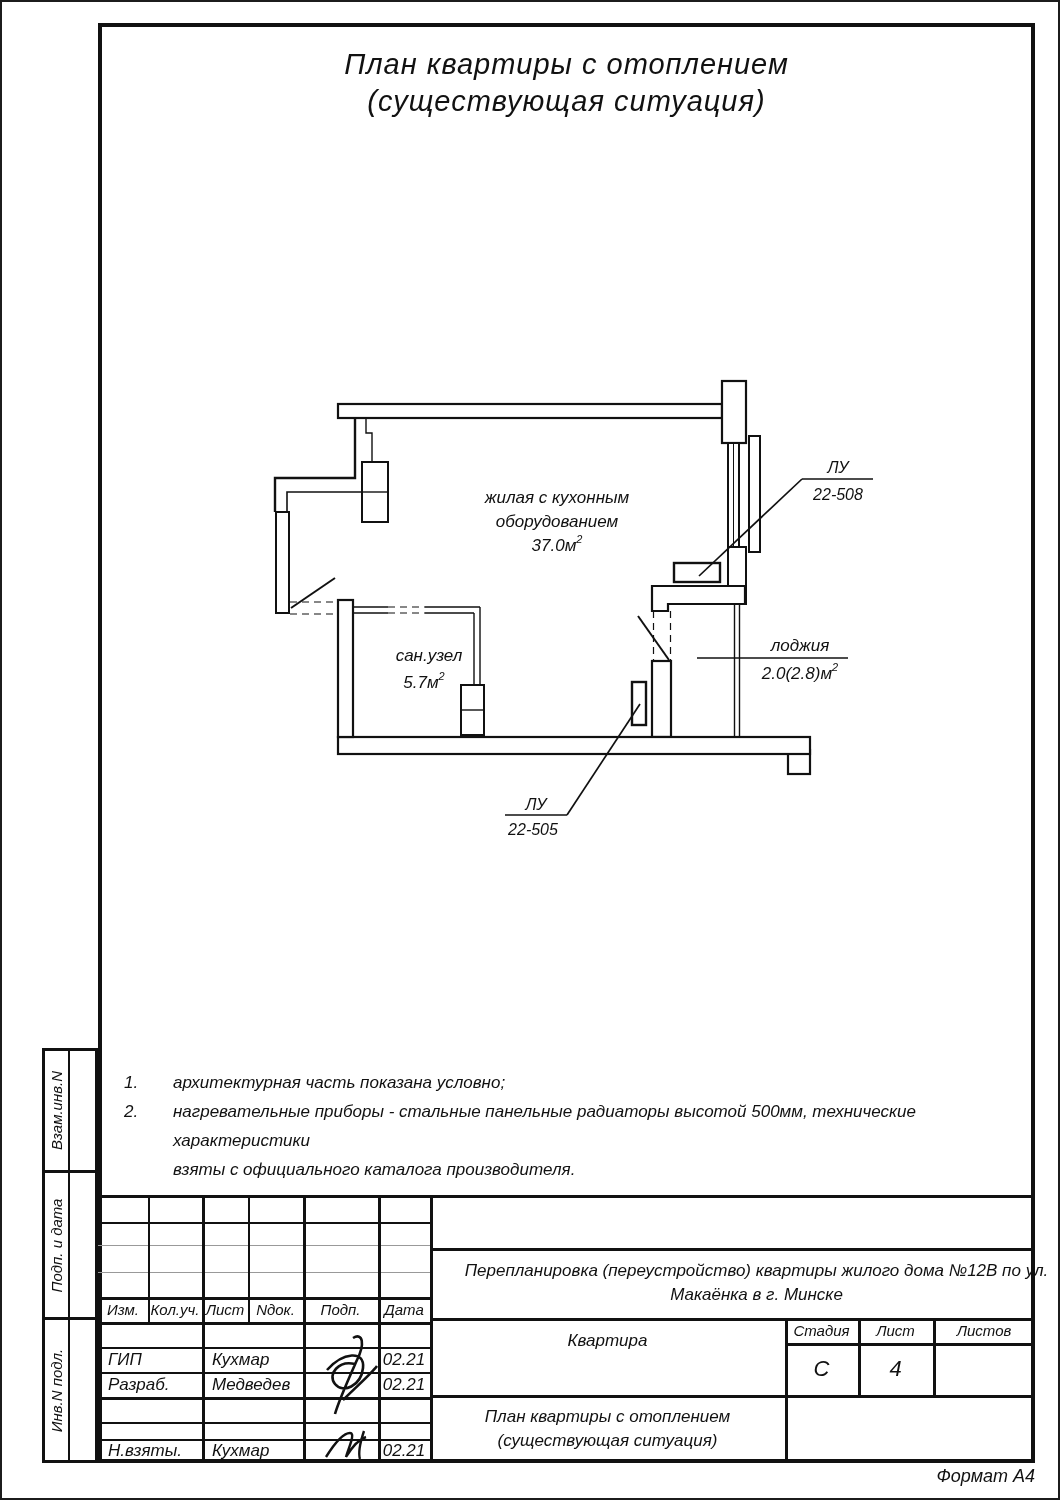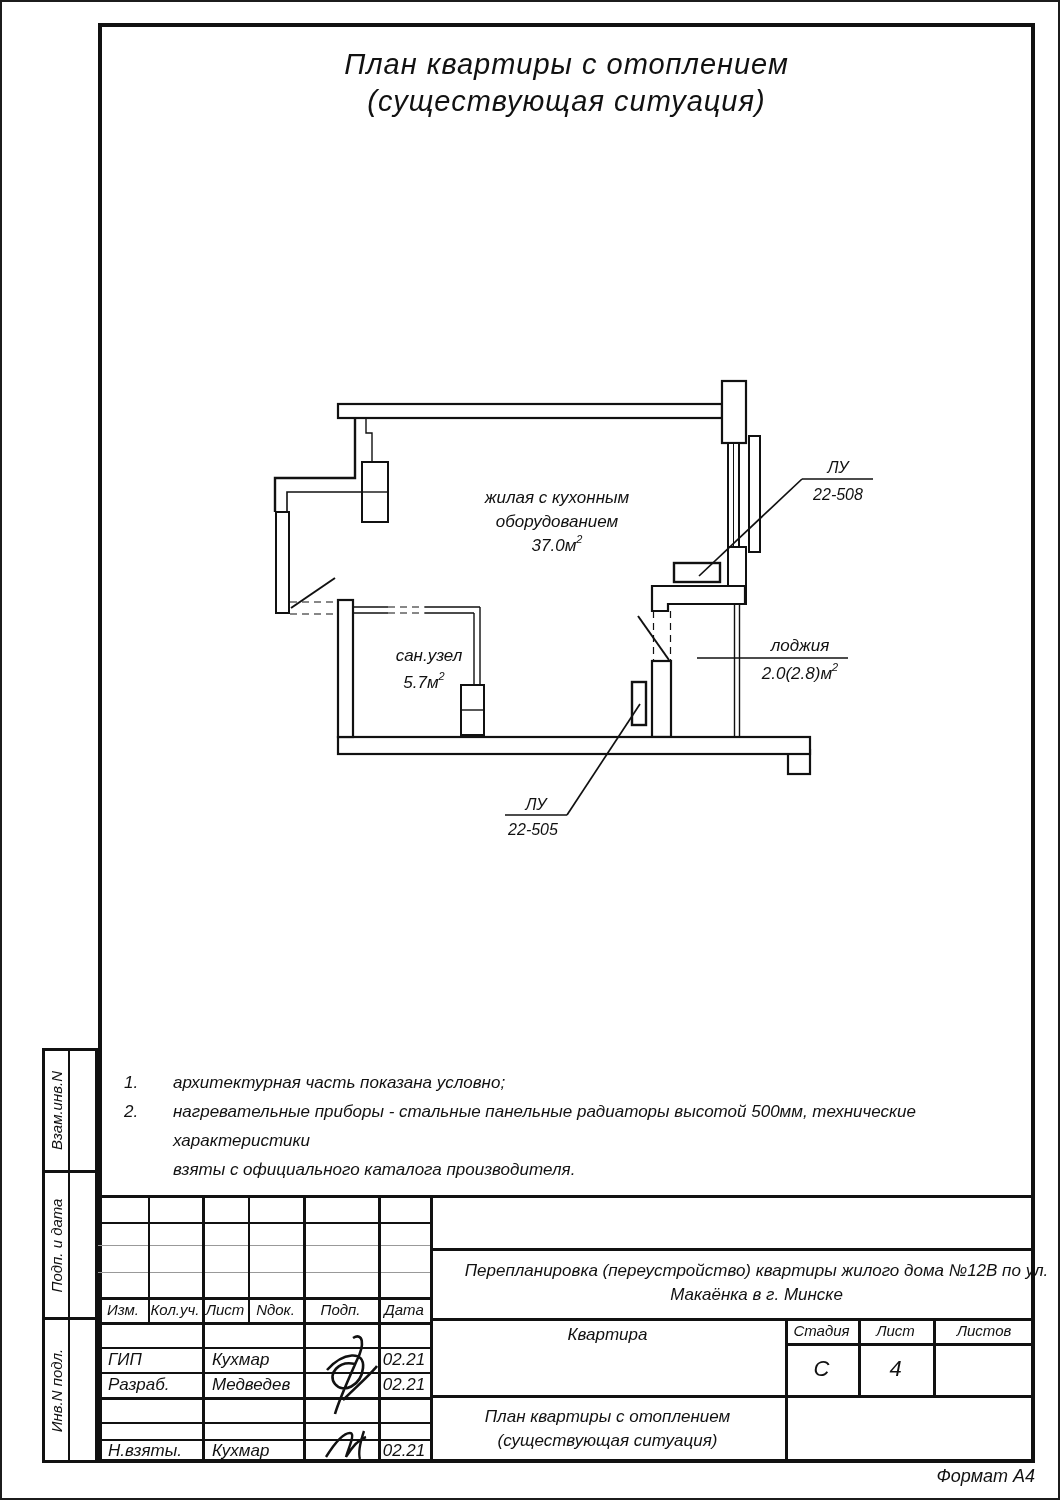--- a/index.html
+++ b/index.html
@@ -212,21 +212,21 @@
   </svg>
   <svg style="position:absolute;left:222px;top:232px;" width="60" height="36" viewBox="0 0 60 36">
     <path d="M6,30 C16,14 24,6 30,6 C36,6 28,22 26,30 C32,20 40,12 46,10 M44,4 C40,16 38,26 40,32" fill="none" stroke="#111" stroke-width="2.4"></path>
   </svg>
 
   <div class="cellc f17" style="left:332px;top:53px;width:605px;height:70px;flex-direction:column;padding-left:24px;">
     <div>Перепланировка (переустройство) квартиры жилого дома №12В по ул.</div>
     <div>Макаёнка в г. Минске</div>
   </div>
 
-  <div class="cellc f17" style="left:332px;top:110px;width:355px;height:60px;">Квартира</div>
+  <div class="cellc f17" style="left:332px;top:116px;width:355px;height:60px;">Квартира</div>
 
   <div class="cellc f15" style="left:687px;top:123px;width:73px;height:25px;">Стадия</div>
   <div class="cellc f15" style="left:760px;top:123px;width:75px;height:25px;">Лист</div>
   <div class="cellc f15" style="left:835px;top:123px;width:102px;height:25px;">Листов</div>
   <div class="cellc f20" style="left:687px;top:148px;width:73px;height:52px;">С</div>
   <div class="cellc f20" style="left:760px;top:148px;width:75px;height:52px;">4</div>
   <div class="cellc f20" style="left:835px;top:148px;width:102px;height:52px;"></div>
 
   <div class="cellc f17" style="left:332px;top:200px;width:355px;height:68px;flex-direction:column;">
     <div>План квартиры с отоплением</div>

